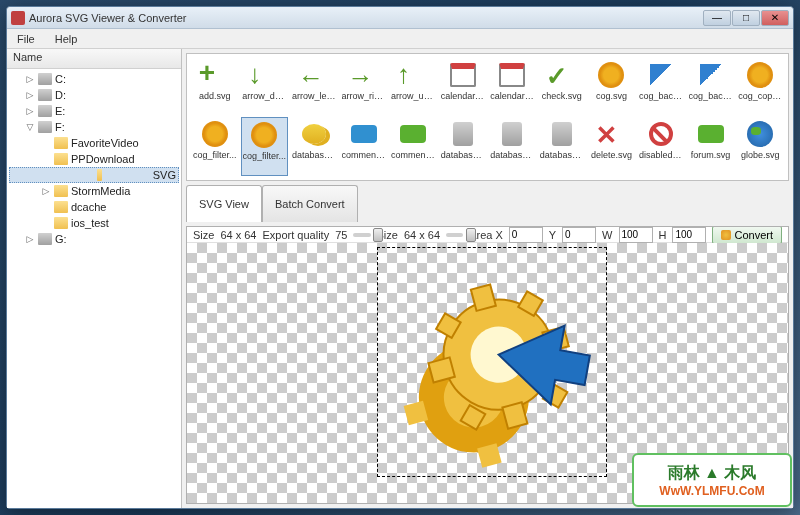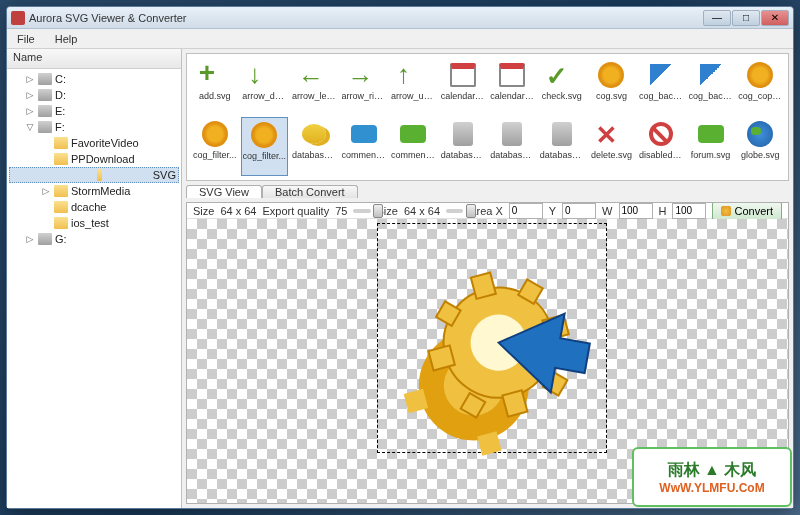--- a/index.html
+++ b/index.html
@@ -26,33 +26,33 @@
 .tree-label { color: #222; }
 .indent1 { padding-left: 16px; }
 .indent2 { padding-left: 32px; }
 .main { flex: 1; display: flex; flex-direction: column; background: #f0f0f0; padding: 4px; gap: 4px; overflow: hidden; }
 .icon-grid { border: 1px solid #c0c0c0; background: #fff; height: 128px; overflow: hidden; padding: 4px; display: grid; grid-template-columns: repeat(12, 1fr); gap: 2px; }
 .grid-item { display: flex; flex-direction: column; align-items: center; justify-content: flex-start; cursor: pointer; padding: 1px; }
 .grid-item.selected { background: #d0e0f0; border: 1px solid #6090c0; }
 .grid-thumb { width: 38px; height: 32px; display: flex; align-items: center; justify-content: center; }
 .grid-label { font-size: 9px; color: #333; white-space: nowrap; overflow: hidden; max-width: 44px; text-overflow: ellipsis; }
 .tabs { display: flex; gap: 0; }
-.tab { padding: 0 12px; background: linear-gradient(#f8f8f8, #e4e4e4); border: 1px solid #b0b0b0; border-bottom: none; border-radius: 3px 3px 0 0; cursor: pointer; color: #333; }
+.tab { padding: 12px 12px; background: linear-gradient(#f8f8f8, #e4e4e4); border: 1px solid #b0b0b0; border-bottom: none; border-radius: 3px 3px 0 0; cursor: pointer; color: #333; }
 .tab.active { background: #fff; font-weight: normal; }
 .tab-panel { flex: 1; background: #fff; border: 1px solid #b0b0b0; display: flex; flex-direction: column; overflow: hidden; }
 .controls { height: 16px; display: flex; align-items: center; padding: 0 6px; gap: 6px; border-bottom: 1px solid #e0e0e0; }
 .controls label { color: #333; white-space: nowrap; }
 .slider { width: 50px; height: 4px; background: #d0d0d0; border-radius: 2px; position: relative; cursor: pointer; }
 .slider::after { content: ''; position: absolute; width: 8px; height: 12px; background: linear-gradient(#f0f0f0,#c0c0c0); border: 1px solid #888; border-radius: 2px; top: -5px; left: 20px; }
 .spinner { width: 34px; height: 16px; border: 1px solid #b0b0b0; background: #fff; padding: 0 2px; font-size: 10px; }
 .convert-btn { padding: 2px 8px; background: linear-gradient(#f0f8f0, #d0e8d0); border: 1px solid #80b080; border-radius: 2px; cursor: pointer; display: flex; align-items: center; gap: 3px; margin-left: auto; }
 .convert-btn::before { content: ''; width: 10px; height: 10px; background: radial-gradient(#f0c040, #e09020); border-radius: 2px; }
 .preview { flex: 1; background-image: repeating-conic-gradient(#ccc 0 25%, #fff 0 50%); background-size: 20px 20px; position: relative; display: flex; align-items: center; justify-content: center; }
 .selection-box { position: absolute; width: 230px; height: 230px; border: 1px dashed #000; top: 4px; left: 190px; pointer-events: none; }
-.watermark { position: absolute; right: 8px; bottom: 8px; width: 160px; height: 60px; background: #fff; border: 2px solid #60c060; border-radius: 6px; display: flex; flex-direction: column; align-items: center; justify-content: center; }
+.watermark { position: absolute; right: 8px; bottom: 8px; width: 160px; height: 54px; background: #fff; border: 2px solid #60c060; border-radius: 6px; display: flex; flex-direction: column; align-items: center; justify-content: center; }
 .watermark-text1 { font-size: 16px; color: #2a7a2a; font-weight: bold; }
 .watermark-text2 { font-size: 12px; color: #e06020; font-weight: bold; }
 
 .ic { width: 32px; height: 28px; }
 .ic-plus { color: #5a9a2a; font-size: 28px; font-weight: bold; line-height: 24px; }
 .ic-arrow { font-size: 26px; color: #5a9a2a; line-height: 26px; }
 .ic-cal { width: 26px; height: 24px; background: #fff; border: 2px solid #888; border-top: 6px solid #d04040; border-radius: 2px; }
 .ic-check { color: #5a9a2a; font-size: 26px; font-weight: bold; }
 .ic-cog { width: 26px; height: 26px; background: radial-gradient(#f0b020 40%, #e09010 60%); border-radius: 50%; position: relative; }
 .ic-flag { width: 22px; height: 22px; background: linear-gradient(135deg, #3080d0 50%, transparent 50%); }

